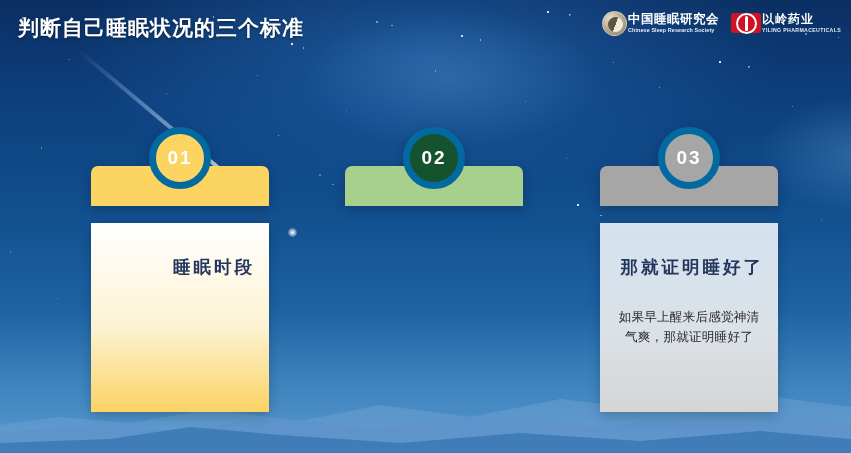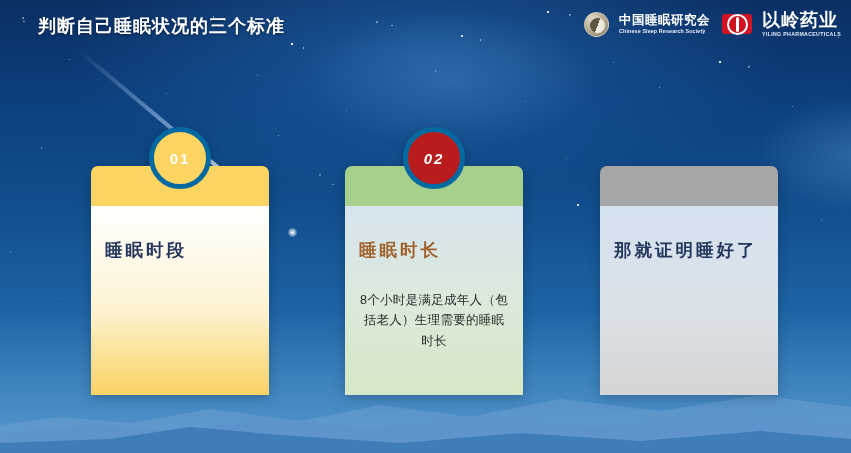--- a/index.html
+++ b/index.html
@@ -92,32 +92,31 @@
 
   
   .mtn { position:absolute; left:0; width:851px; }
   .m1 { bottom:0; height:72px; }
   .m2 { bottom:0; height:58px; }
   .m3 { bottom:0; height:40px; }
 
   
   .title {
     position:absolute; left:18px; top:14px;
-    font-size:18px; font-weight:bold; color:#ffffff;
+    font-size:21px; font-weight:bold; color:#ffffff;
     letter-spacing:1px;
     text-shadow:0 1px 3px rgba(0,0,0,.45);
     white-space:nowrap;
-    margin-left:20px;
   }
 
   .logos {
     position:absolute; right:10px; top:11px;
     display:flex; align-items:center; gap:12px;
   }
-  .logo { display:flex; align-items:center; gap:10px; }
+  .logo { display:flex; align-items:center; gap:1px; }
 
   .csrs-mark {
     width:25px; height:25px; border-radius:50%;
     background:radial-gradient(circle at 35% 30%, #e9e4d3 0%, #b8ae92 45%, #8a8068 100%);
     position:relative; flex:none;
     border:1px solid rgba(255,255,255,.35);
   }
   .csrs-mark::after{
     content:""; position:absolute; left:5px; top:5px; width:15px; height:15px;
     border-radius:50%;
@@ -133,69 +132,69 @@
     display:flex; align-items:center; justify-content:center;
   }
   .yl-mark::before{
     content:""; position:absolute; width:17px; height:17px; border-radius:50%;
     border:2px solid #fff;
   }
   .yl-mark::after{
     content:""; position:absolute; width:3px; height:15px; background:#fff; border-radius:2px;
   }
   .yl-text { display:flex; flex-direction:column; line-height:1; }
-  .yl-cn { font-size:18px; font-weight:bold; color:#fff; letter-spacing:1px; white-space:nowrap; }
+  .yl-cn { font-size:12px; font-weight:bold; color:#fff; letter-spacing:1px; white-space:nowrap; }
   .yl-en { font-size:5.2px; font-weight:bold; color:#e4ecf8; letter-spacing:.35px; margin-top:3px; white-space:nowrap; }
 
   
   .card {
     position:absolute; top:166px; width:178px; height:229px;
     border-radius:7px 7px 0 0;
     overflow:visible;
     filter:drop-shadow(0 3px 6px rgba(0,0,0,.22));
   }
   .card-head {
     height:40px; border-radius:7px 7px 0 0;
   }
   .card-body {
     height:189px;
     padding:0 14px;
-    display:flex; flex-direction:column; align-items:flex-start;
+    display:flex; flex-direction:column; align-items:flex-end;margin-top:17px;
   }
   .card-title {
     margin-top:32px;
     font-size:17.5px; font-weight:bold; letter-spacing:3px;
     text-align:center; white-space:nowrap;
   }
   .card-text {
     margin-top:28px;
     font-size:12.6px; line-height:1.62; color:#2b2b2b;
     text-align:center; letter-spacing:.2px;
   }
 
   .badge {
     position:absolute; left:50%; top:-39px; transform:translateX(-50%);
     width:62px; height:62px; border-radius:50%;
-    border:5px solid #0369a1;
+    border:7px solid #0369a1;
     display:flex; align-items:center; justify-content:center;
-    font-size:15px; font-weight:bold; color:#ffffff; letter-spacing:2px;
+    font-size:19px; font-weight:bold; color:#ffffff; letter-spacing:2px;
   }
 
   
   #card-1 { left:91px; }
   #card-1 .card-head { background:#fbd462; }
   #card-1 .card-body { background:linear-gradient(180deg,#ffffff 0%,#fdf3d2 55%,#fbd264 100%); }
   #card-1 .card-title { color:#23365e; }
   #card-1 .badge { background:#fbd462; }
 
   #card-2 { left:345px; }
   #card-2 .card-head { background:#a8d08d; }
   #card-2 .card-body { background:linear-gradient(180deg,#d6e4f0 0%,#dceadb 50%,#d5e8c6 100%); }
   #card-2 .card-title { color:#a1622c; }
-  #card-2 .badge { background:#b91c1c;font-style:italic; }
+  #card-2 .badge { background:#14532d; }
 
   #card-3 { left:600px; }
   #card-3 .card-head { background:#a6a6a6; }
   #card-3 .card-body { background:linear-gradient(180deg,#d4e2ef 0%,#dbe2e8 55%,#d5d5d5 100%); }
   #card-3 .card-title { color:#23365e; }
   #card-3 .badge { background:#a6a6a6; }
 </style>
 </head>
 <body>
 
@@ -246,26 +245,24 @@
     <div class="badge">01</div>
     <div class="card-head"></div>
     <div class="card-body">
       <div class="card-title">睡眠时段</div>
     </div>
   </div>
 
   <div class="card" id="card-2">
     <div class="badge">02</div>
     <div class="card-head"></div>
-    <div class="card-body">
-      <div class="card-title">睡眠时长</div>
-      <div class="card-text">8个小时是满足成年人（包括老人）生理需要的睡眠时长</div>
-    </div>
   </div>
 
   <div class="card" id="card-3">
+    <div class="badge">03</div>
     <div class="card-head"></div>
     <div class="card-body">
       <div class="card-title">那就证明睡好了</div>
+      <div class="card-text">如果早上醒来后感觉神清气爽，那就证明睡好了</div>
     </div>
   </div>
 
 </div>
 
 </body></html>

